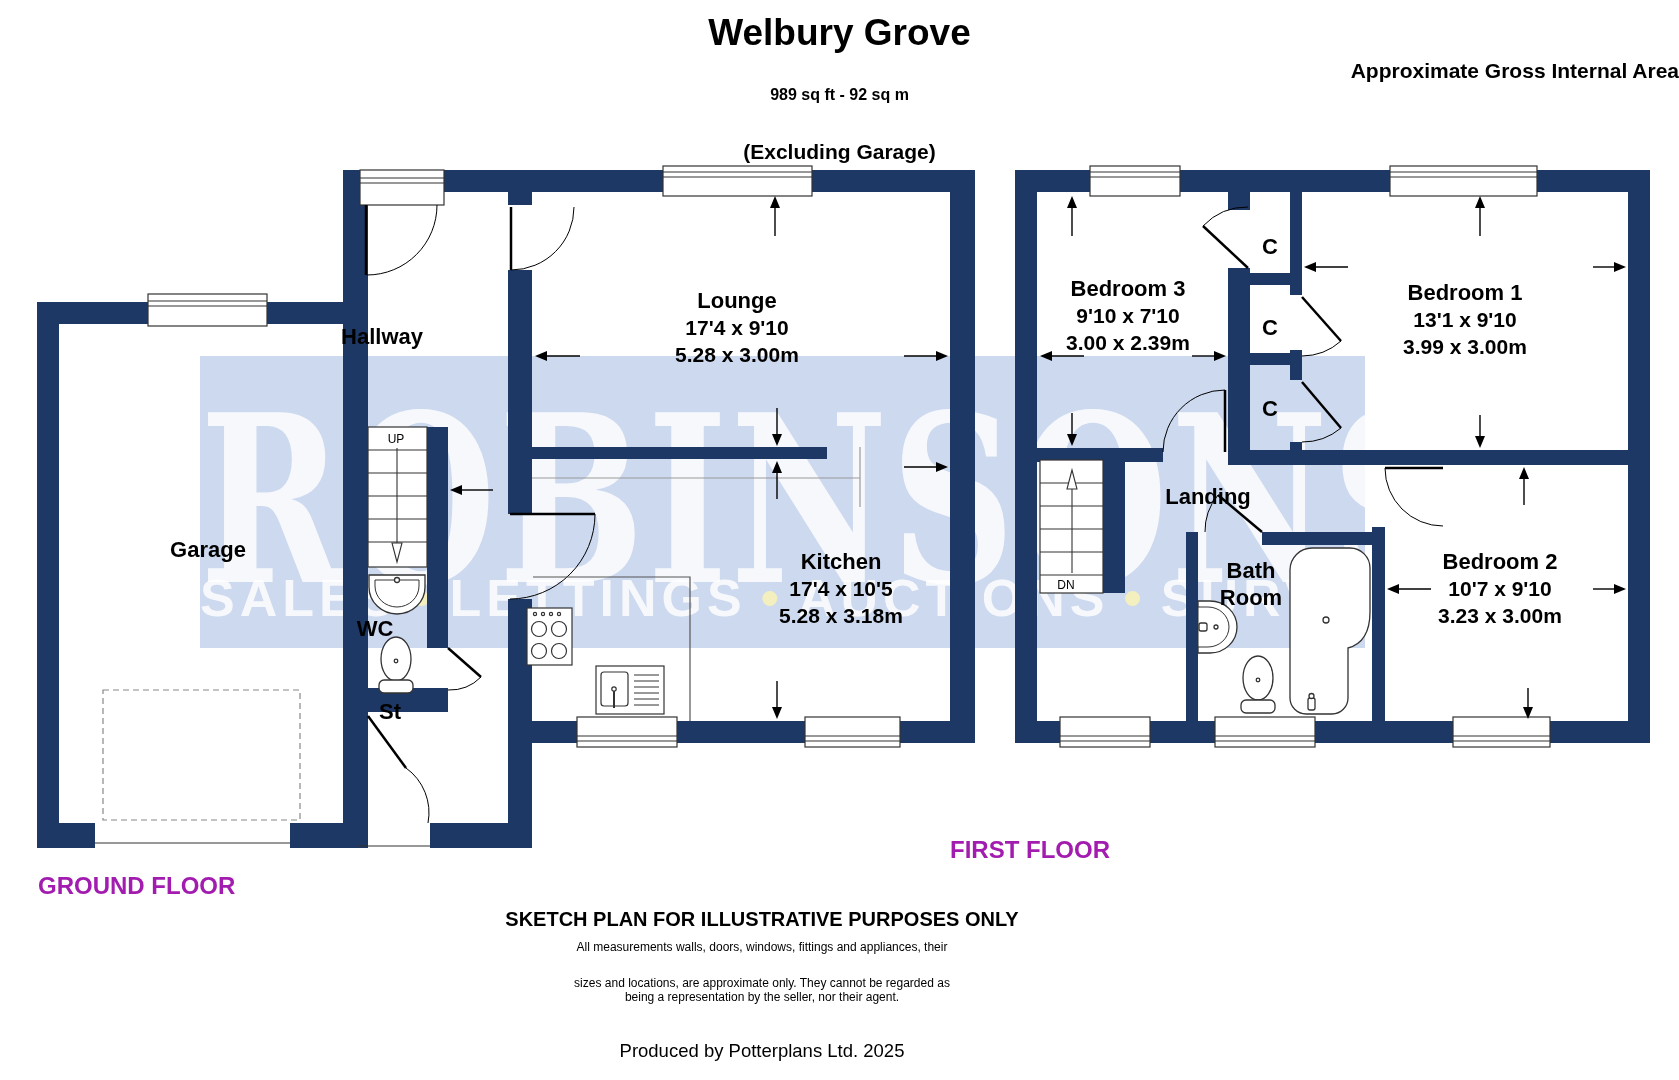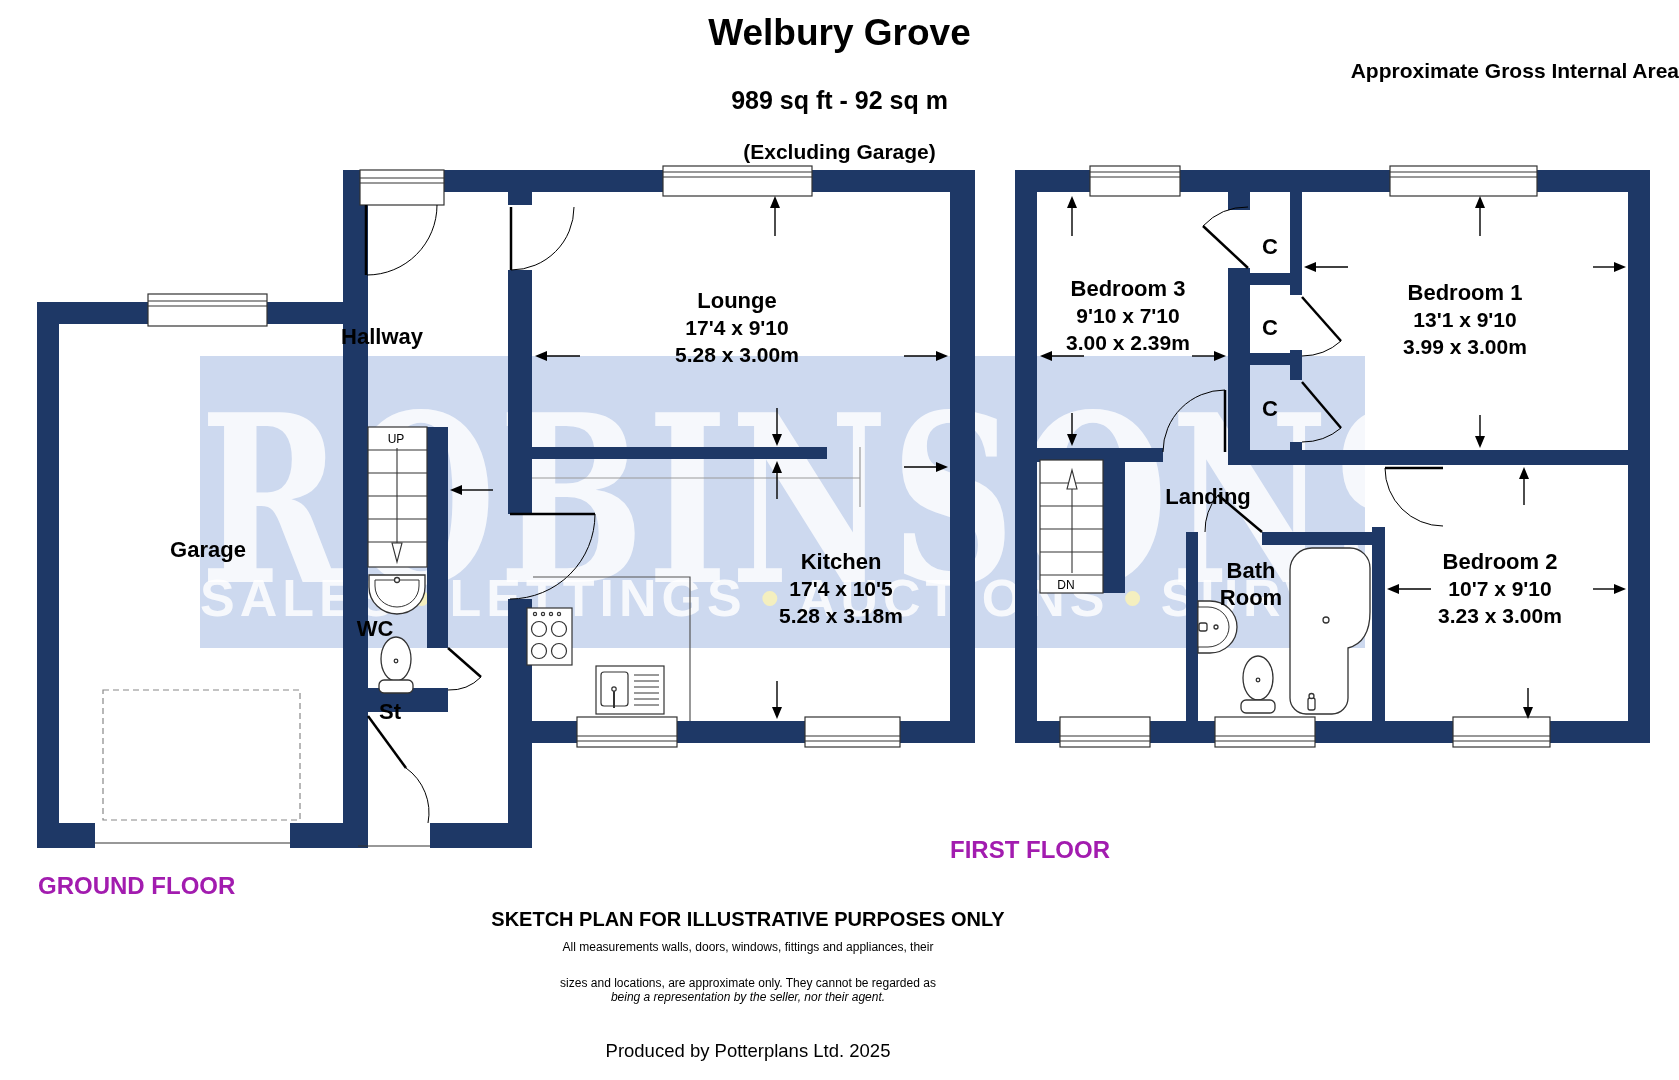--- a/index.html
+++ b/index.html
@@ -1,32 +1,32 @@
 <!DOCTYPE html>
 <html><head>
 <meta charset="utf-8">
 <style>
   html,body{margin:0;padding:0;background:#ffffff;}
   #canvas{position:relative;width:1679px;height:1080px;background:#fff;overflow:hidden;
           font-family:"Liberation Sans", sans-serif;}
   .hdr{position:absolute;left:0;width:1679px;text-align:center;color:#000;}
   .hdr.title{top:12px;font-size:37px;font-weight:bold;}
   .hdr.sub{top:59px;font-size:21px;font-weight:bold;text-align:right;}
-  .hdr.area{top:86px;font-size:25px;font-weight:bold;}
+  .hdr.area{top:86px;font-size:16px;font-weight:bold;}
   .hdr.note{top:112px;font-size:21px;font-weight:bold;margin-top:28px;}
   #band{position:absolute;left:200px;top:356px;width:1165px;height:292px;z-index:1;}
   #brand{position:absolute;left:0;top:40px;width:100%;height:210px;line-height:210px;
          text-align:center;font-family:"DejaVu Serif", serif;font-weight:bold;
          font-size:172px;letter-spacing:3px;transform:scaleY(1.35);transform-origin:50% 50%;}
   #tagline{position:absolute;left:0;top:212px;width:100%;text-align:center;
            font-weight:bold;font-size:52px;letter-spacing:5px;white-space:nowrap;}
   #tagline .sep{padding:0 14px;}
   svg{position:absolute;left:0;top:0;z-index:2;}
   .floorlbl{position:absolute;z-index:3;font-size:24px;font-weight:bold;color:#a21caf;}
-  .ftr{position:absolute;left:64px;width:1368px;text-align:center;color:#000;z-index:3;}
+  .ftr{position:absolute;left:78px;width:1368px;text-align:center;color:#000;z-index:3;}
   .ftr.t1{top:908px;font-size:20px;font-weight:bold;}
   .ftr.p{font-size:12px;}
   .ftr.credit{top:1040px;font-size:18.5px;}
   .rlabel{font:bold 22px "Liberation Sans", sans-serif;fill:#000;}
   .rdims{font:bold 21px "Liberation Sans", sans-serif;fill:#000;}
   .tiny{font:12px "Liberation Sans", sans-serif;fill:#000;}
 </style>
 </head>
 <body>
 
@@ -386,15 +386,15 @@
       <text class="tiny" text-anchor="middle" x="1066" y="589">DN</text>
     </g>
   </svg>
 
   <div class="floorlbl" style="left:38px;top:872px;">GROUND FLOOR</div>
   <div class="floorlbl" style="left:950px;top:836px;">FIRST FLOOR</div>
 
   <div class="ftr t1">SKETCH PLAN FOR ILLUSTRATIVE PURPOSES ONLY</div>
   <div class="ftr p" style="top:940px;">All measurements walls, doors, windows, fittings and appliances, their</div>
   <div class="ftr p" style="top:965px;margin-top:11px;">sizes and locations, are approximate only. They cannot be regarded as</div>
-  <div class="ftr p" style="top:990px;font-style:italic;">being a representation by the seller, nor their agent.</div>
+  <div class="ftr p" style="top:990px;">being a representation by the seller, nor their agent.</div>
   <div class="ftr credit">Produced by Potterplans Ltd. 2025</div>
 </div>
 
 </body></html>

